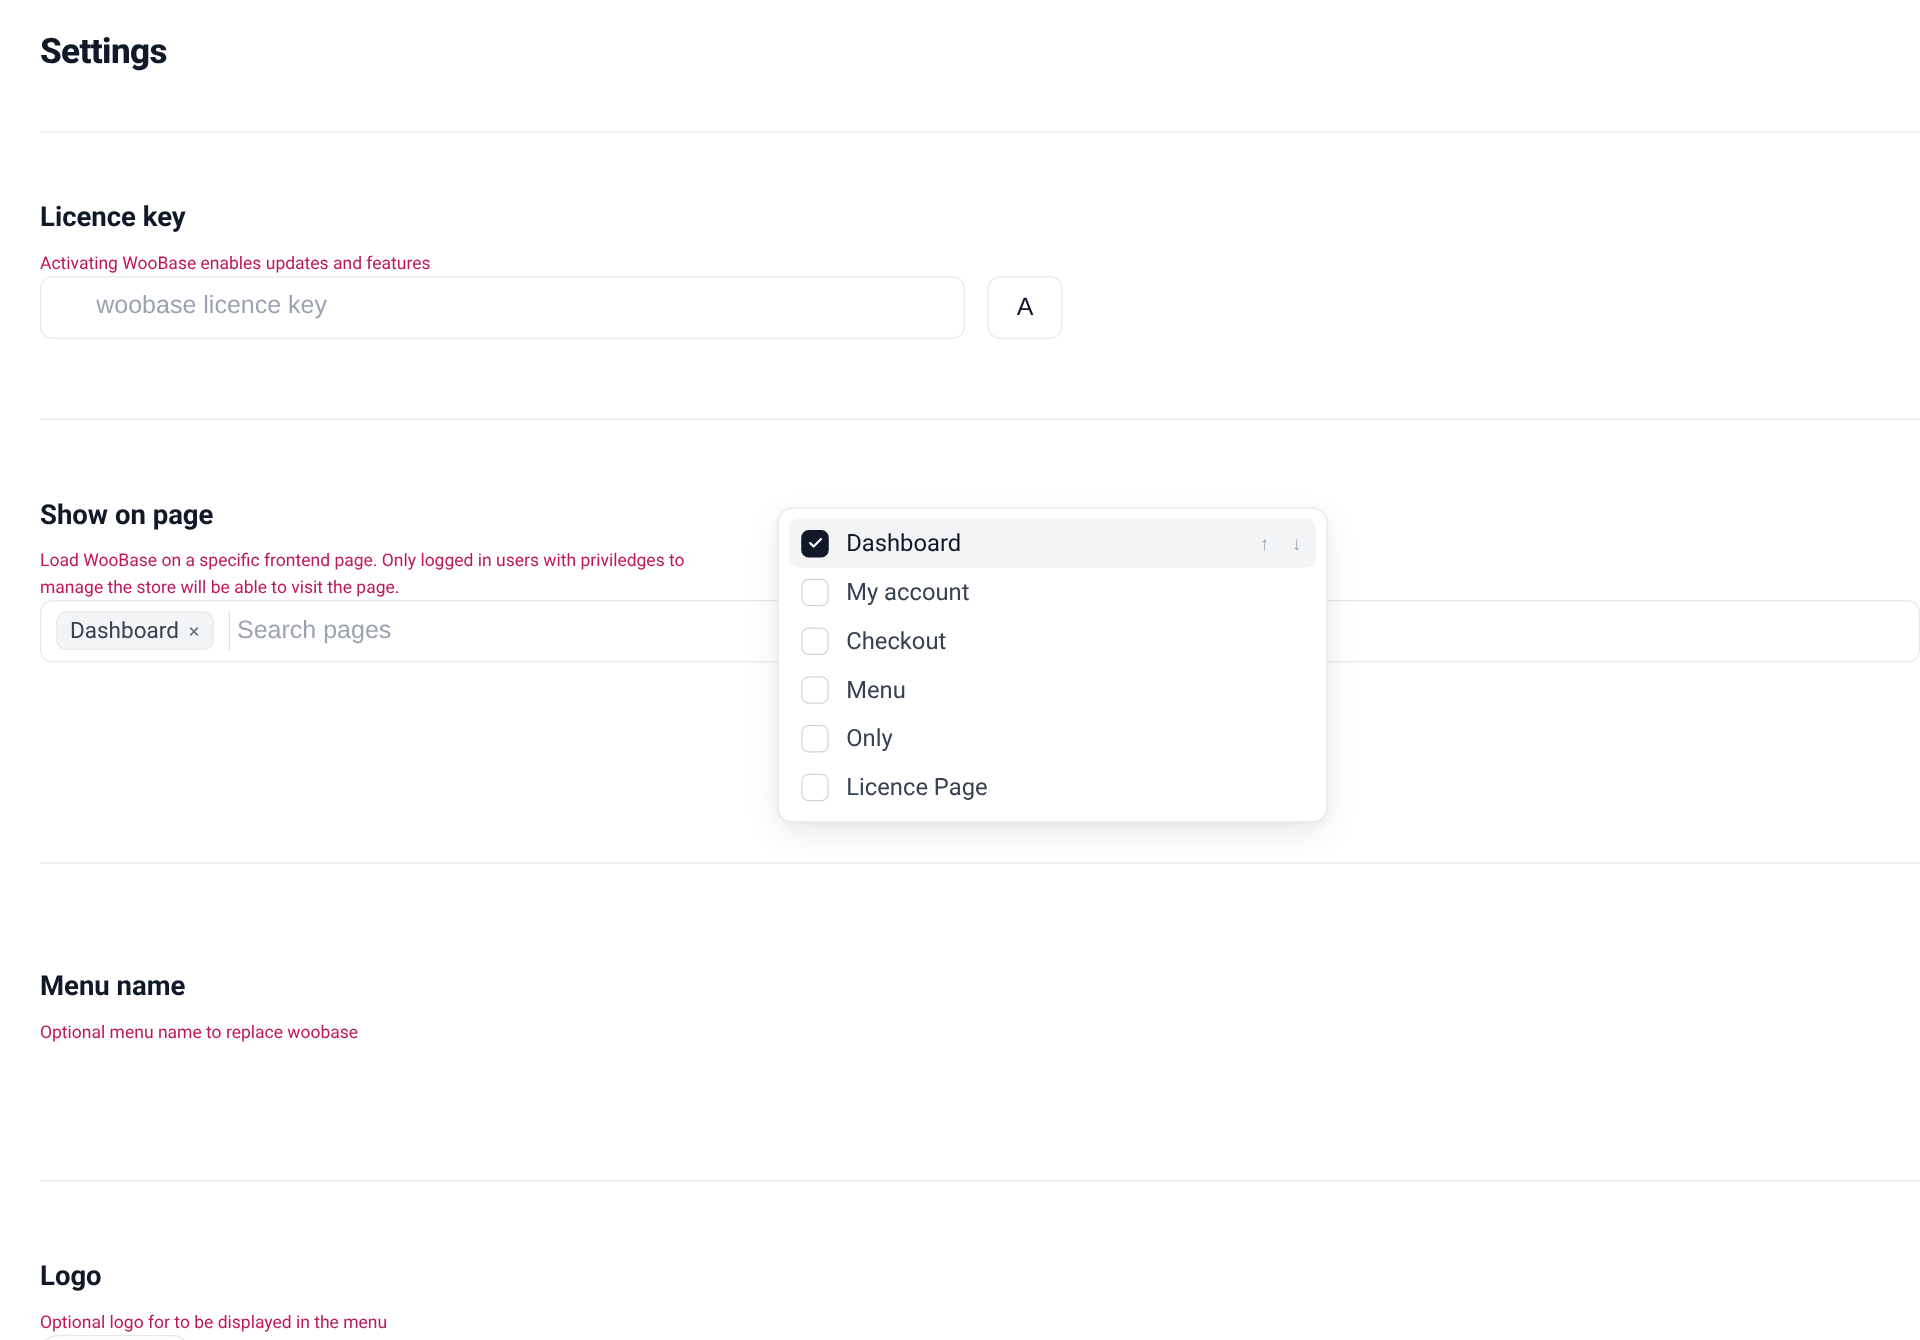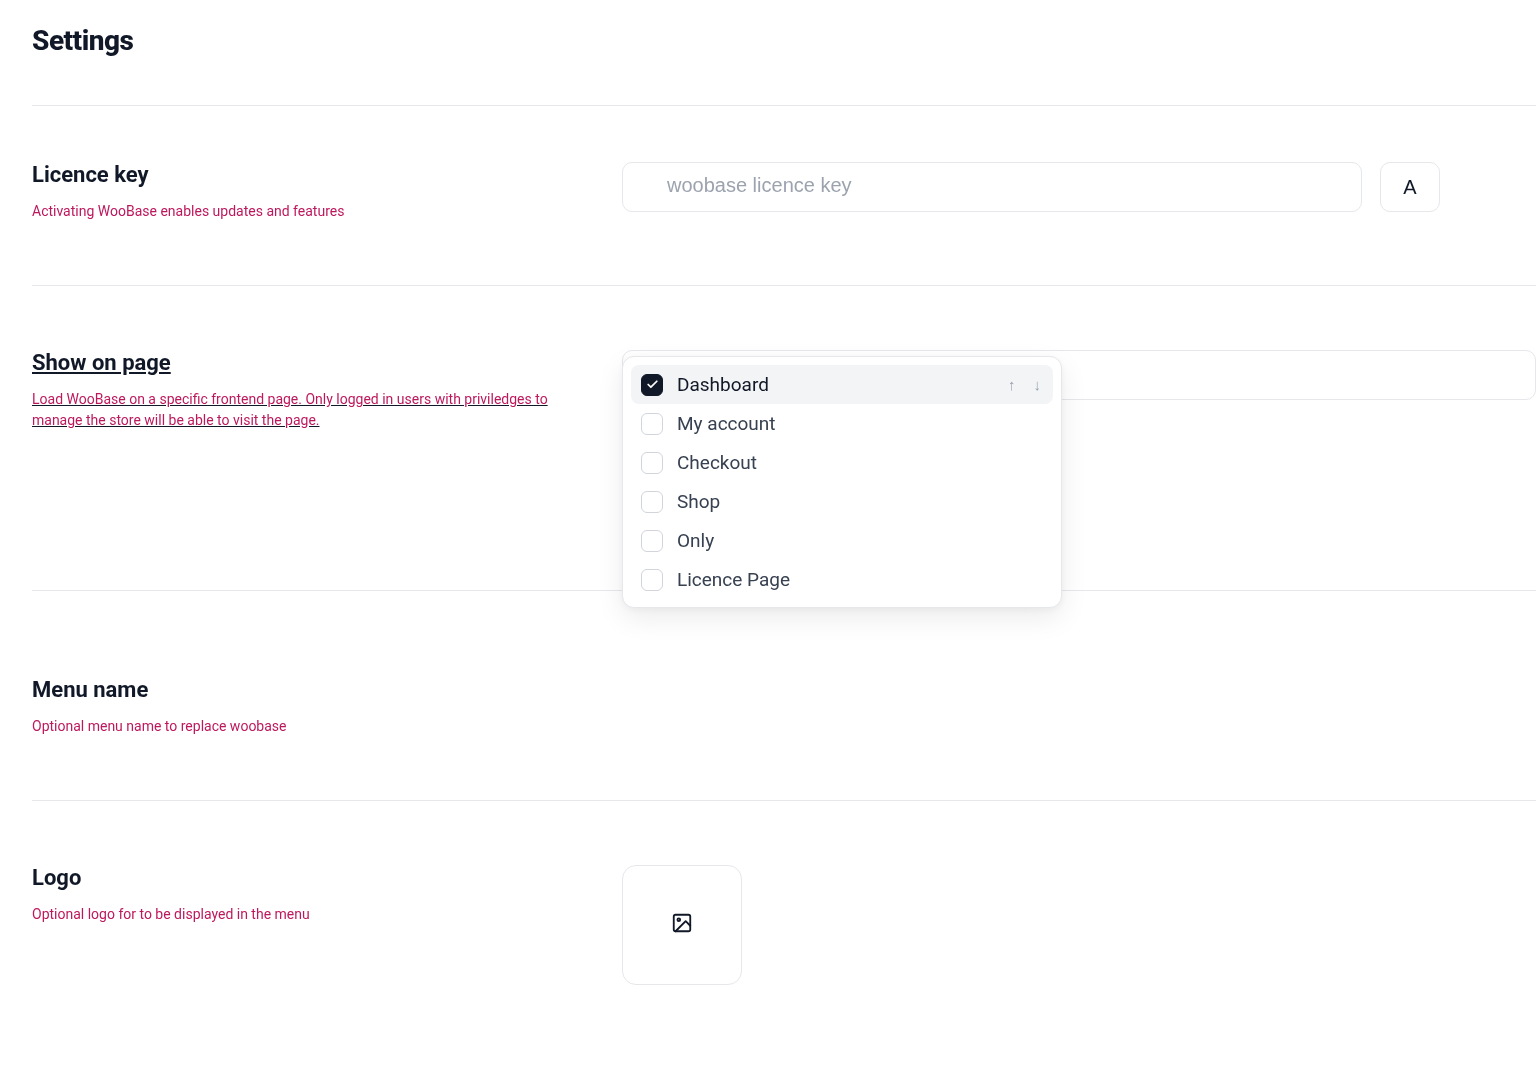--- a/index.html
+++ b/index.html
@@ -25,20 +25,21 @@
   .divider {
     border: none;
     border-top: 1px solid #e5e7eb;
     width: 100%;
   }
   .row {
     display: flex;
     padding: 64px 0;
     border-bottom: 1px solid #e5e7eb;
     position: relative;
+    flex-direction: column;
   }
   .row.first { padding-top: 56px; }
   .label-col {
     width: 590px;
     padding-right: 40px;
     flex-shrink: 0;
   }
   .field-col {
     flex: 1;
     min-width: 0;
@@ -203,21 +204,21 @@
               <path d="M18 5l2 2"></path>
               <path d="M15 8l2 2"></path>
             </svg>
         </span>
         <input class="input" type="text" placeholder="woobase licence key" style="">
       </div>
       <button class="btn">A</button>
     </div>
   </div>
 
-  <div class="row" style="padding-bottom:160px;text-decoration:underline;">
+  <div class="row" style="padding-bottom:160px;">
     <div class="label-col">
       <div class="label-title">Show on page</div>
       <div class="label-desc">Load WooBase on a specific frontend page. Only logged in users with priviledges to manage the store will be able to visit the page.</div>
     </div>
     <div class="field-col" style="position:relative;">
       <div class="multiselect">
         <span class="chip">
           <span>Dashboard</span>
           <span class="chip-x">×</span>
         </span>
@@ -239,21 +240,21 @@
       <div class="opt">
         <span class="chk"></span>
         <span class="opt-label">My account</span>
       </div>
       <div class="opt">
         <span class="chk"></span>
         <span class="opt-label">Checkout</span>
       </div>
       <div class="opt">
         <span class="chk"></span>
-        <span class="opt-label">Shop</span>
+        <span class="opt-label">Menu</span>
       </div>
       <div class="opt">
         <span class="chk"></span>
         <span class="opt-label">Only</span>
       </div>
       <div class="opt">
         <span class="chk"></span>
         <span class="opt-label">Licence Page</span>
       </div>
     </div>

